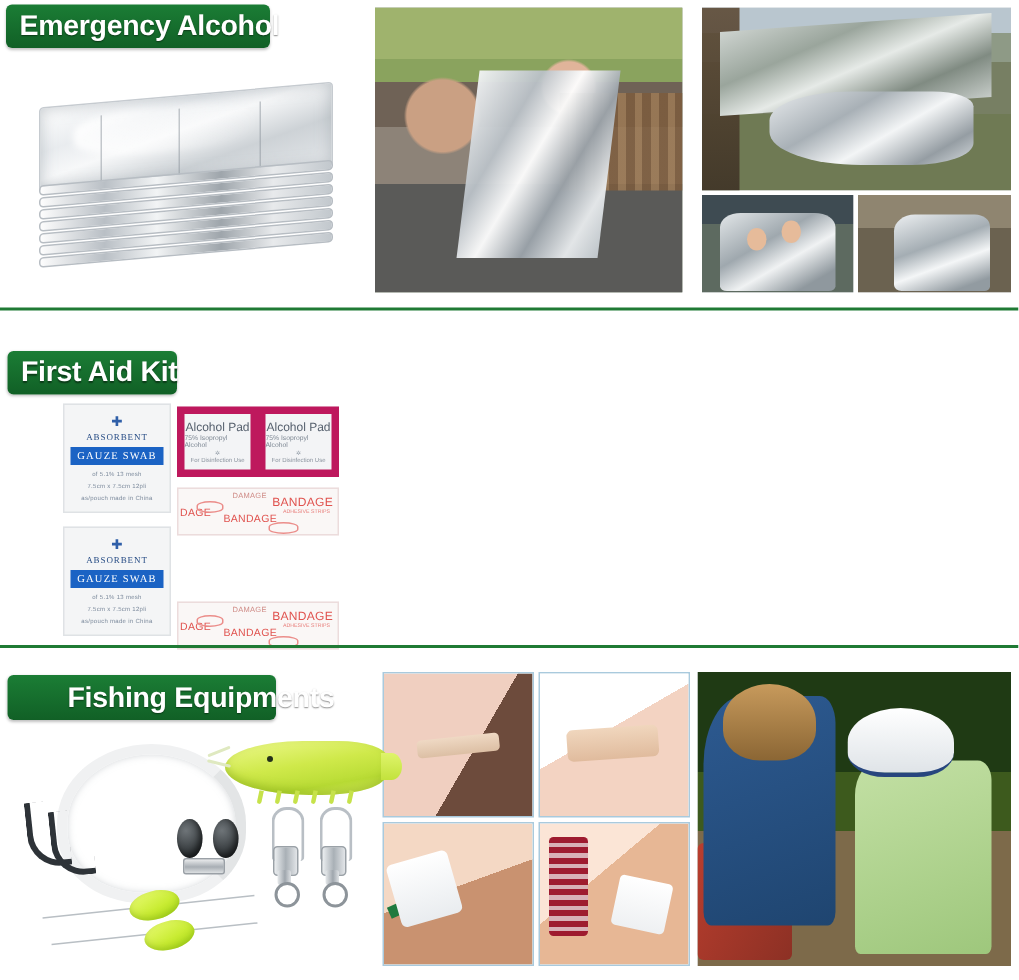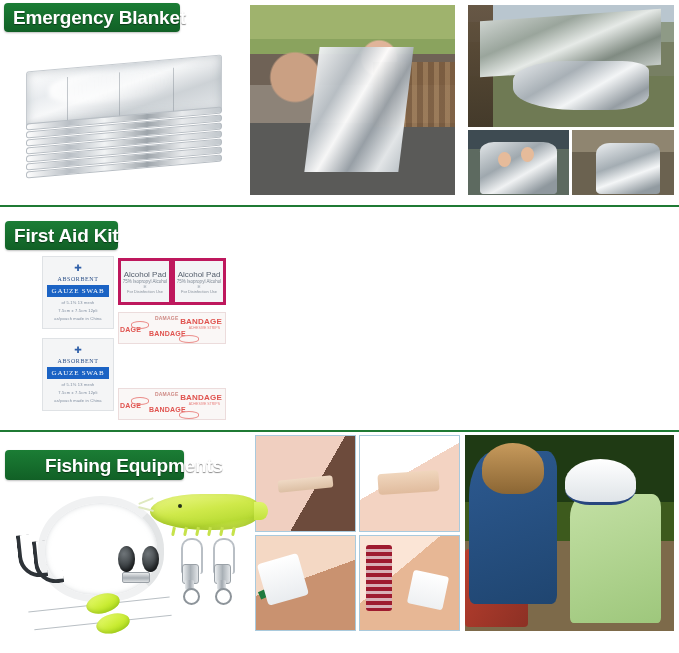--- a/index.html
+++ b/index.html
@@ -9,21 +9,21 @@
     font-family:"Liberation Sans", sans-serif;
     -webkit-font-smoothing:antialiased;
     overflow:hidden;
     position:relative;
   }
   .sheet{position:relative;width:679px;height:653px;background:#fff;}
 
   
   .section{position:absolute;left:0;width:679px;}
   #sec-blanket{top:0;height:205px;}
-  #sec-firstaid{top:207px;height:187px;}
+  #sec-firstaid{top:220px;height:187px;}
   #sec-fishing{top:432px;height:221px;}
 
   .divider{
     position:absolute;left:0;width:679px;height:2px;
     background:#1f7a34;
   }
   #div-1{top:205px;}
   #div-2{top:430px;}
 
   
@@ -98,35 +98,35 @@
   .gauze .cross{color:#2f5fa8;font-size:9px;line-height:1;}
   .gauze .absorbent{font-family:"Liberation Serif",serif;font-size:6px;color:#2a4f87;letter-spacing:.6px;}
   .gauze .swabband{
     background:#1b63c4;color:#fff;font-family:"Liberation Serif",serif;
     font-size:7px;letter-spacing:.8px;width:62px;text-align:center;padding:2px 0;
   }
   .gauze .tiny{font-size:4px;color:#7c8a9c;letter-spacing:.2px;}
 
   .alcohol-wrap{left:118px;top:8px;width:108px;height:47px;display:flex;}
   .alcohol{
-    flex:1;background:#f3f4f6;border:3px solid #be185d;
+    flex:1;background:#f3f4f6;border:5px solid #be185d;
     display:flex;flex-direction:column;align-items:center;justify-content:center;gap:0;
   }
   .alcohol .t1{font-size:8px;color:#5a6craft;color:#56606e;}
   .alcohol .t2{font-size:4.5px;color:#7e8894;}
   .alcohol .t3{font-size:4px;color:#8b949f;}
   .alcohol .dot{font-size:4px;color:#9aa3ad;}
 
   .bandage{
     width:108px;height:32px;background:#faf7f6;border:1px solid #ecdcdc;
     overflow:hidden;position:relative;
   }
   #band-1{left:118px;top:62px;}
   #band-2{left:118px;top:106px;}
-  .bd-txt{position:absolute;color:#e0534f;font-weight:bold;letter-spacing:.2px;}
+  .bd-txt{position:absolute;color:#e0534f;font-weight:normal;letter-spacing:.2px;}
   .bd-sub{position:absolute;color:#e8817e;}
   .bd-hook{position:absolute;border:1px solid #eb8d8a;border-radius:50%/40%;height:6px;}
 
   
   #fish-art{top:488px;height:160px;}
   .leader{
     position:absolute;left:38px;top:8px;width:112px;height:92px;
     border:7px solid #f0f1f2;border-radius:50% 50% 45% 45%;
     border-right-color:#e3e5e6;
     box-shadow:inset 0 0 5px rgba(170,176,182,.5);
@@ -263,21 +263,21 @@
   #ph-mom .bike{position:absolute;left:0;top:58%;width:30%;height:40%;
     background:linear-gradient(120deg,#c0392b,#8e2a20);opacity:.9;border-radius:4px;}
 </style>
 </head>
 <body>
 
 <div class="sheet">
 
   <div class="section" id="sec-blanket">
 
-    <div class="badge" id="badge-blanket">Emergency Blanket</div>
+    <div class="badge" id="badge-blanket">Emergency Alcohol</div>
 
     <div class="product-col" id="blanket-art">
       <div class="mylar">
         <div class="sheetfold m-top">
           <div class="m-shine"></div>
           <div class="m-crease" style="left:40px;"></div>
           <div class="m-crease" style="left:92px;"></div>
           <div class="m-crease" style="left:146px;"></div>
         </div>
         <div class="sheetfold m-edge m-e1"></div>

